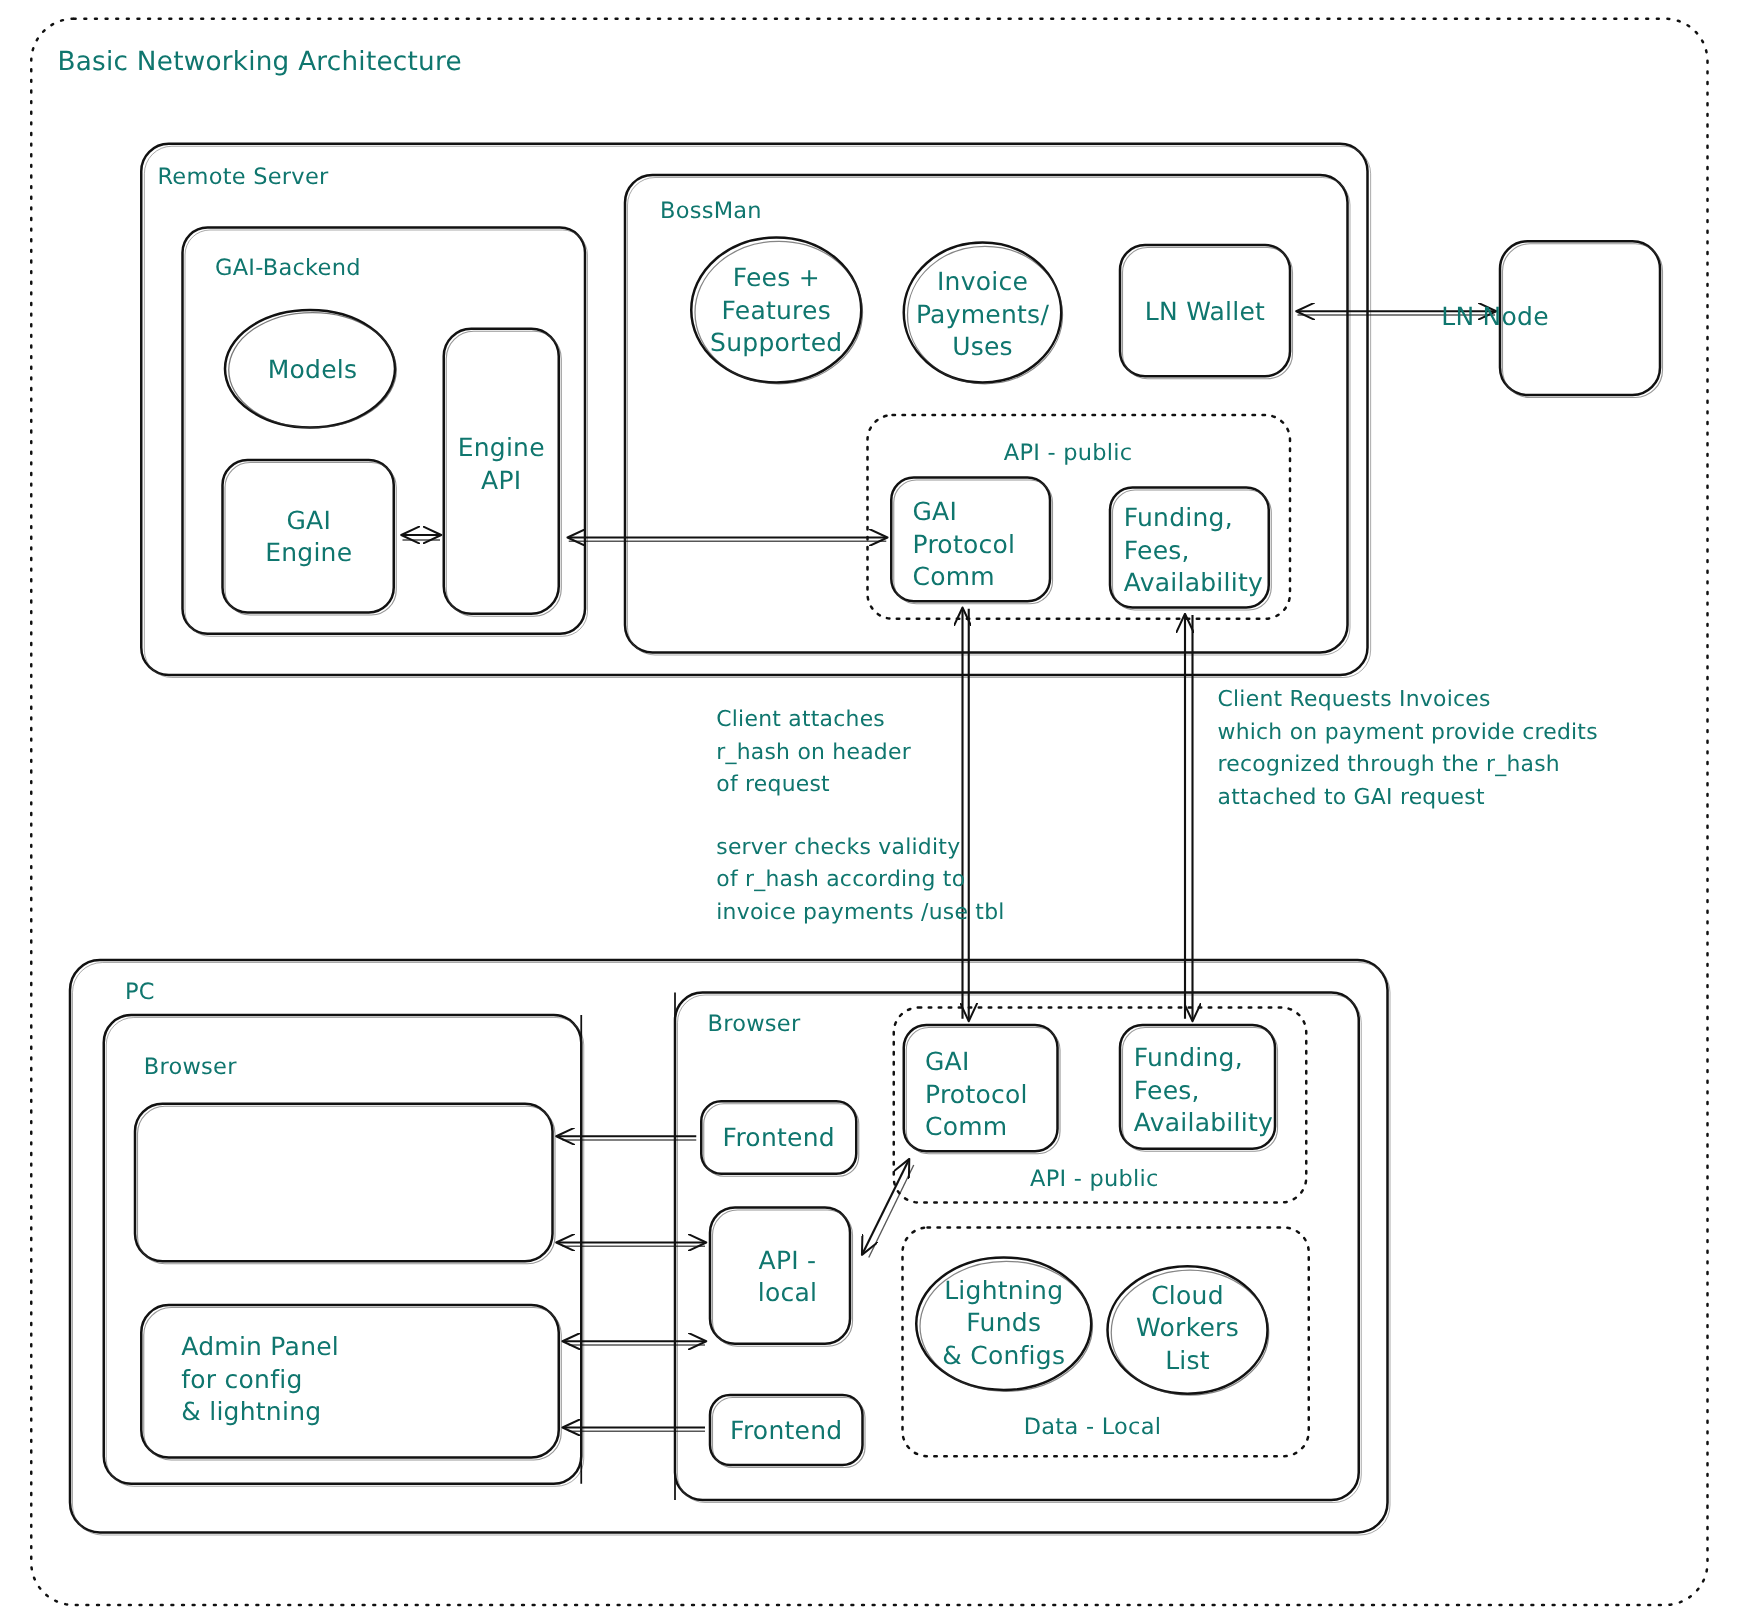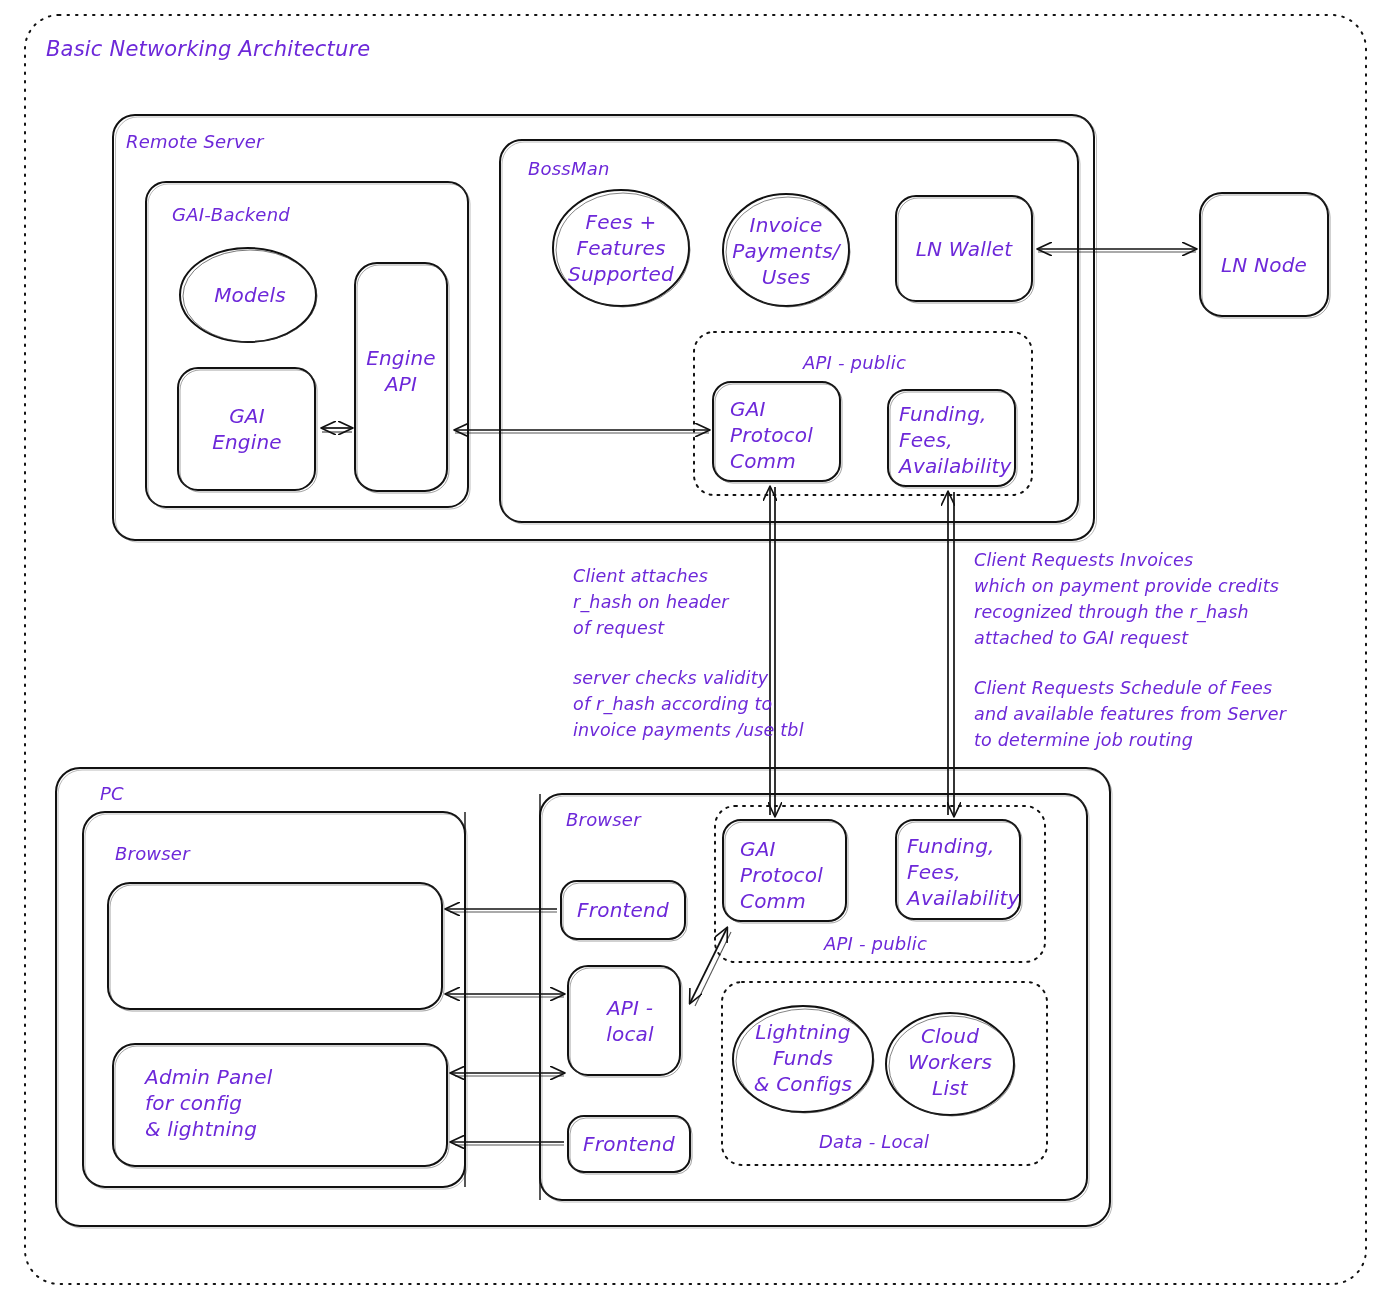--- a/index.html
+++ b/index.html
@@ -7,25 +7,24 @@
   body{
     font-family:"DejaVu Sans", sans-serif;
     width:1396px;height:1297px;position:relative;overflow:hidden;
   }
   #stage{position:absolute;left:0;top:0;width:1396px;height:1297px;}
   svg#canvas{position:absolute;left:0;top:0;width:1396px;height:1297px;}
 
   .lbl{
     position:absolute;
     font-family:"DejaVu Sans", sans-serif;
-    color:#6d28d9;
+    color:#0f766e;
     white-space:pre;
     line-height:1.30;
     letter-spacing:0.2px;
-    font-style:italic;
   }
   .ttl{font-size:21px;}
   .grp{font-size:18px;}
   .node{font-size:20px;text-align:center;}
   .note{font-size:17.5px;line-height:1.48;}
   .center-wrap{
     position:absolute;display:flex;align-items:center;justify-content:center;
     text-align:center;
   }
   .center-wrap>span{display:block;width:100%;}
@@ -280,21 +279,21 @@
   <div class="center-wrap" style="left:722px;top:211px;width:128px;height:80px;">
     <span class="lbl node" style="position:static;">Invoice
 Payments/
 Uses</span>
   </div>
 
   <div class="center-wrap" style="left:896px;top:236px;width:136px;height:26px;">
     <span class="lbl node" style="position:static;">LN Wallet</span>
   </div>
 
-  <div class="center-wrap" style="left:1200px;top:240px;width:128px;height:26px;margin-top:12px;">
+  <div class="center-wrap" style="left:1132px;top:240px;width:128px;height:26px;">
     <span class="lbl node" style="position:static;">LN Node</span>
   </div>
 
   <div style="position:absolute;left:730px;top:396px;width:110px;">
     <span class="lbl node" style="position:static;text-align:left;display:block;">GAI
 Protocol
 Comm</span>
   </div>
 
   <div style="position:absolute;left:899px;top:401px;width:118px;">
@@ -353,17 +352,14 @@
 
   <div class="lbl note" style="left:573px;top:666px;">server checks validity
 of r_hash according to
 invoice payments /use tbl</div>
 
   <div class="lbl note" style="left:974px;top:548px;">Client Requests Invoices
 which on payment provide credits
 recognized through the r_hash
 attached to GAI request</div>
 
-  <div class="lbl note" style="left:974px;top:676px;">Client Requests Schedule of Fees
-and available features from Server
-to determine job routing</div>
 
 </div>
 
 </body></html>

